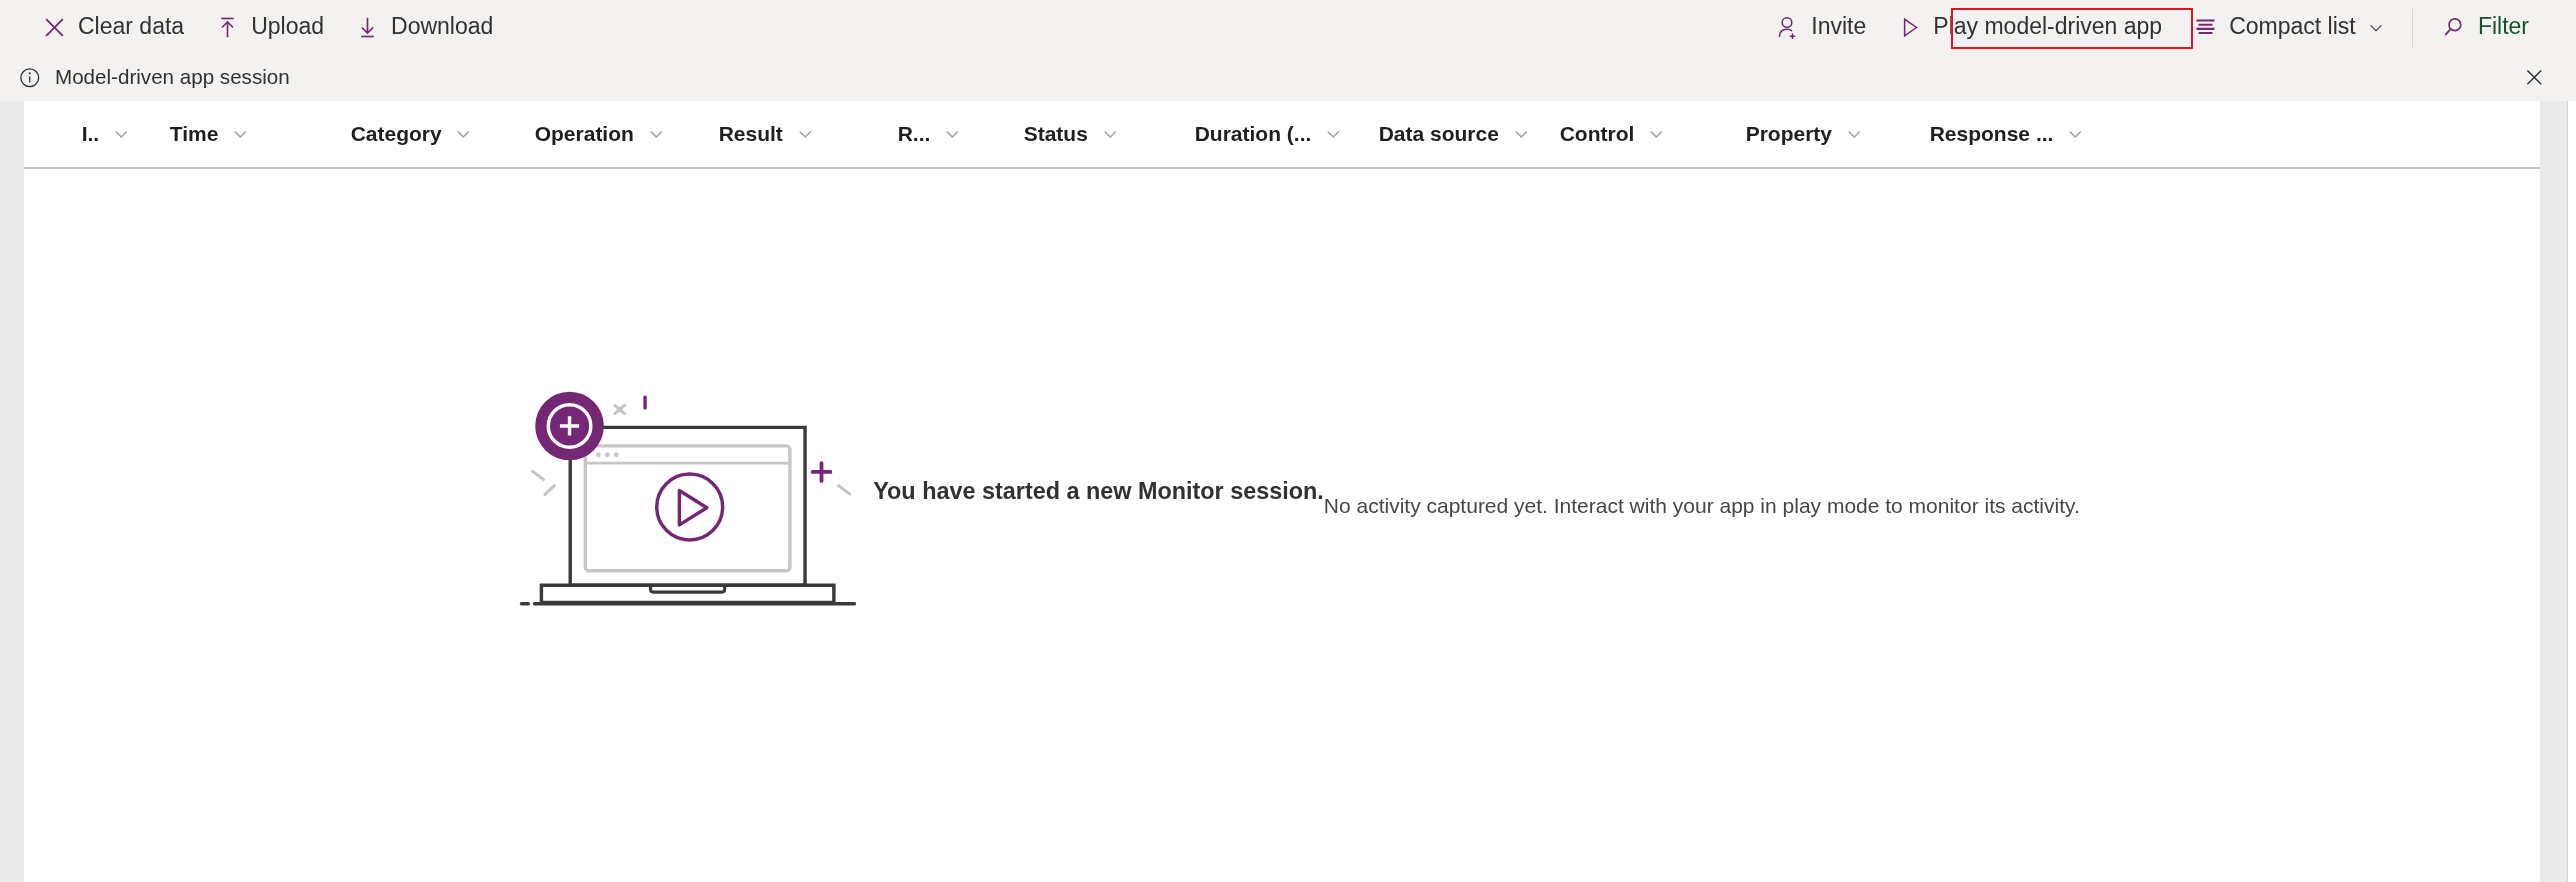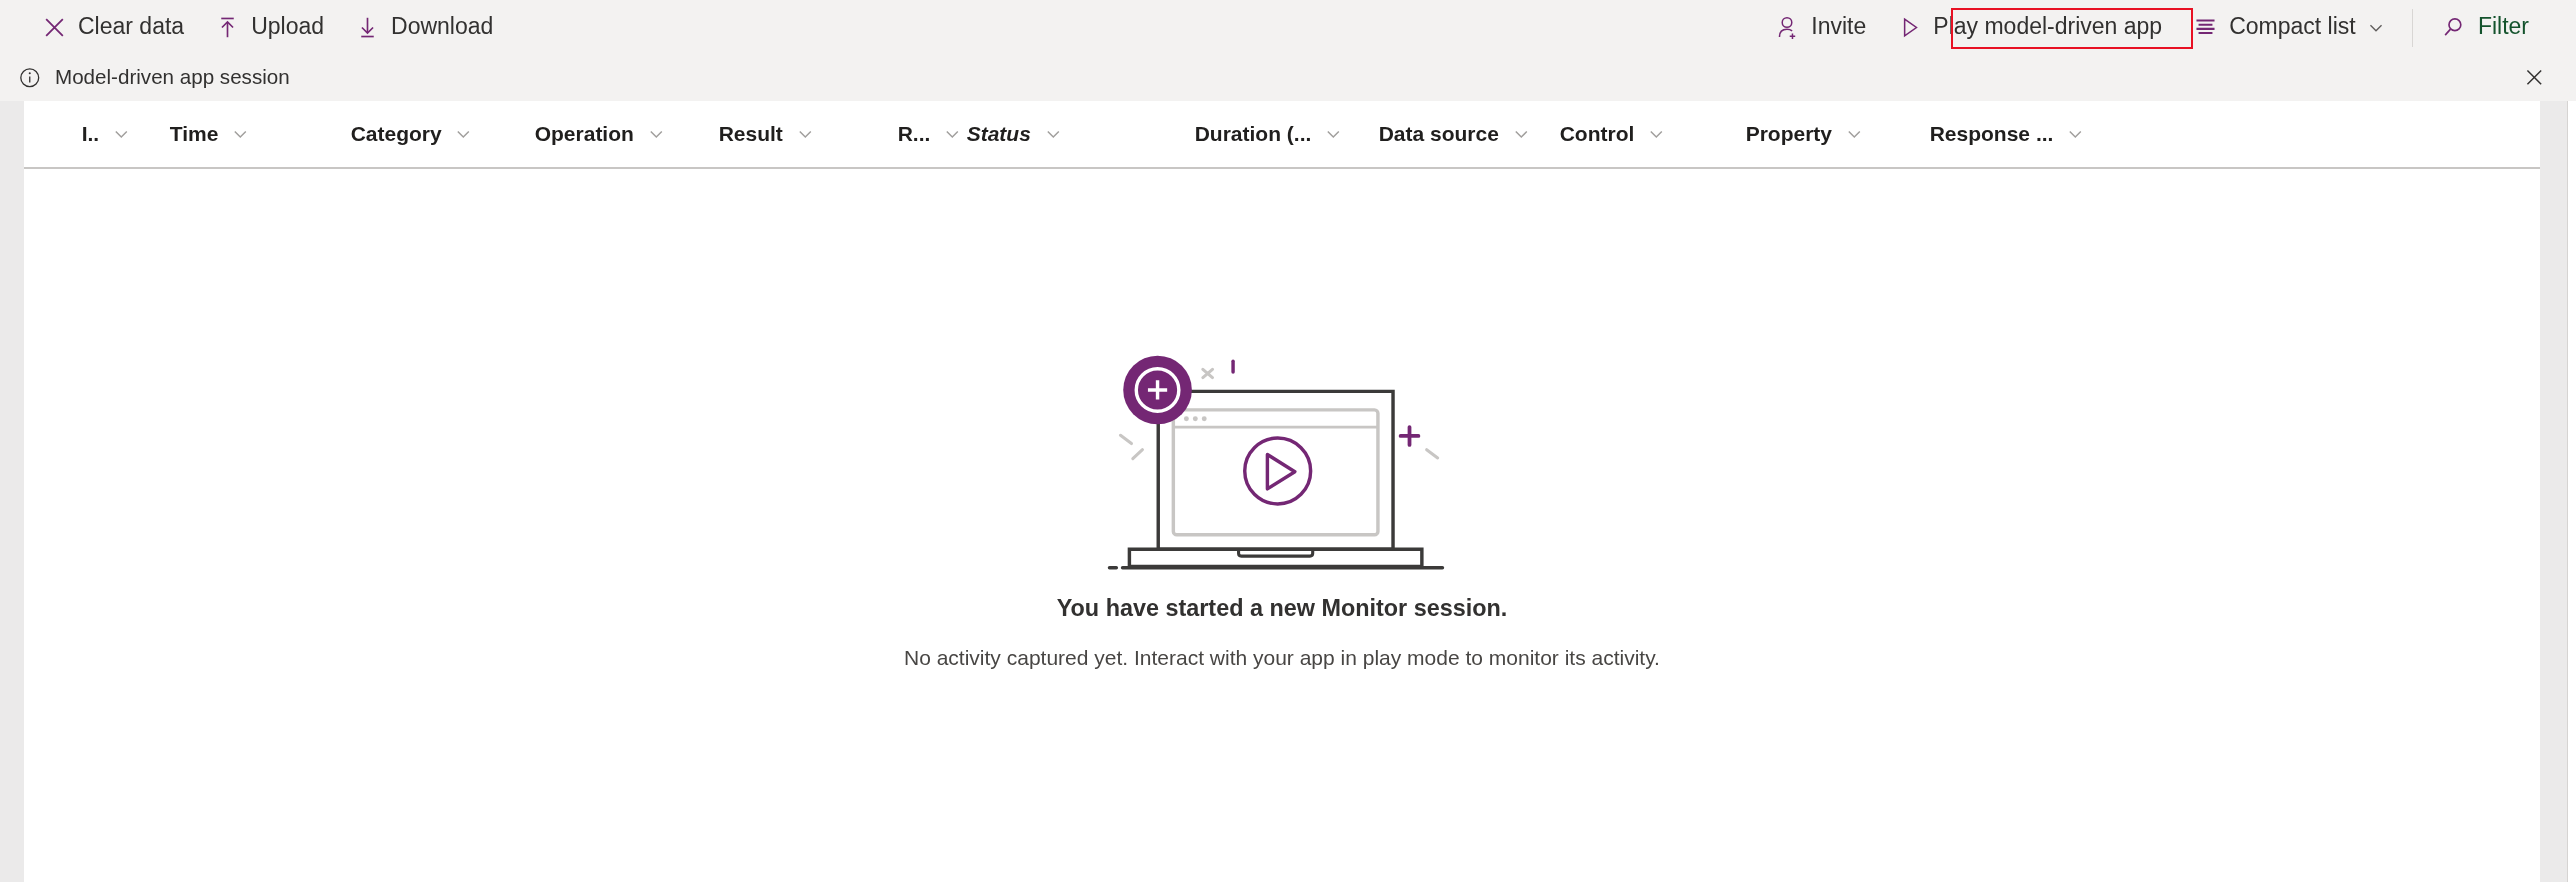--- a/index.html
+++ b/index.html
@@ -194,26 +194,26 @@
   }
   .th .th-chev {
     margin-left: 11.7px;
     display: inline-flex;
     align-items: center;
   }
 
   
   .empty-state {
     position: absolute;
-    left: 0;
+    left: 16px;
     top: 68px;
     width: 2516px;
     height: 714px;
     display: flex;
-    flex-direction: column;
+    flex-direction: row;
     align-items: center;
     justify-content: center;
     padding-bottom: 41px;
   }
   .empty-art { margin-bottom: 18px; }
   .empty-title {
     font-size: 23.4px;
     font-weight: bold;
     color: #323130;
     margin-bottom: 27.5px;
@@ -397,21 +397,21 @@
 
         <div class="th" style="left:871px;">
           <span class="th-label">R...</span>
           <span class="th-chev">
               <svg width="20.6" height="20.6" viewBox="0 0 30 30">
                 <path d="M7 11 L15 19 L23 11" stroke="#a19f9d" stroke-width="2.2" fill="none"></path>
               </svg>
             </span>
         </div>
 
-        <div class="th" style="left:940px;font-style:italic;">
+        <div class="th" style="left:997px;">
           <span class="th-label">Status</span>
           <span class="th-chev">
               <svg width="20.6" height="20.6" viewBox="0 0 30 30">
                 <path d="M7 11 L15 19 L23 11" stroke="#a19f9d" stroke-width="2.2" fill="none"></path>
               </svg>
             </span>
         </div>
 
         <div class="th" style="left:1168px;">
           <span class="th-label">Duration (...</span>

